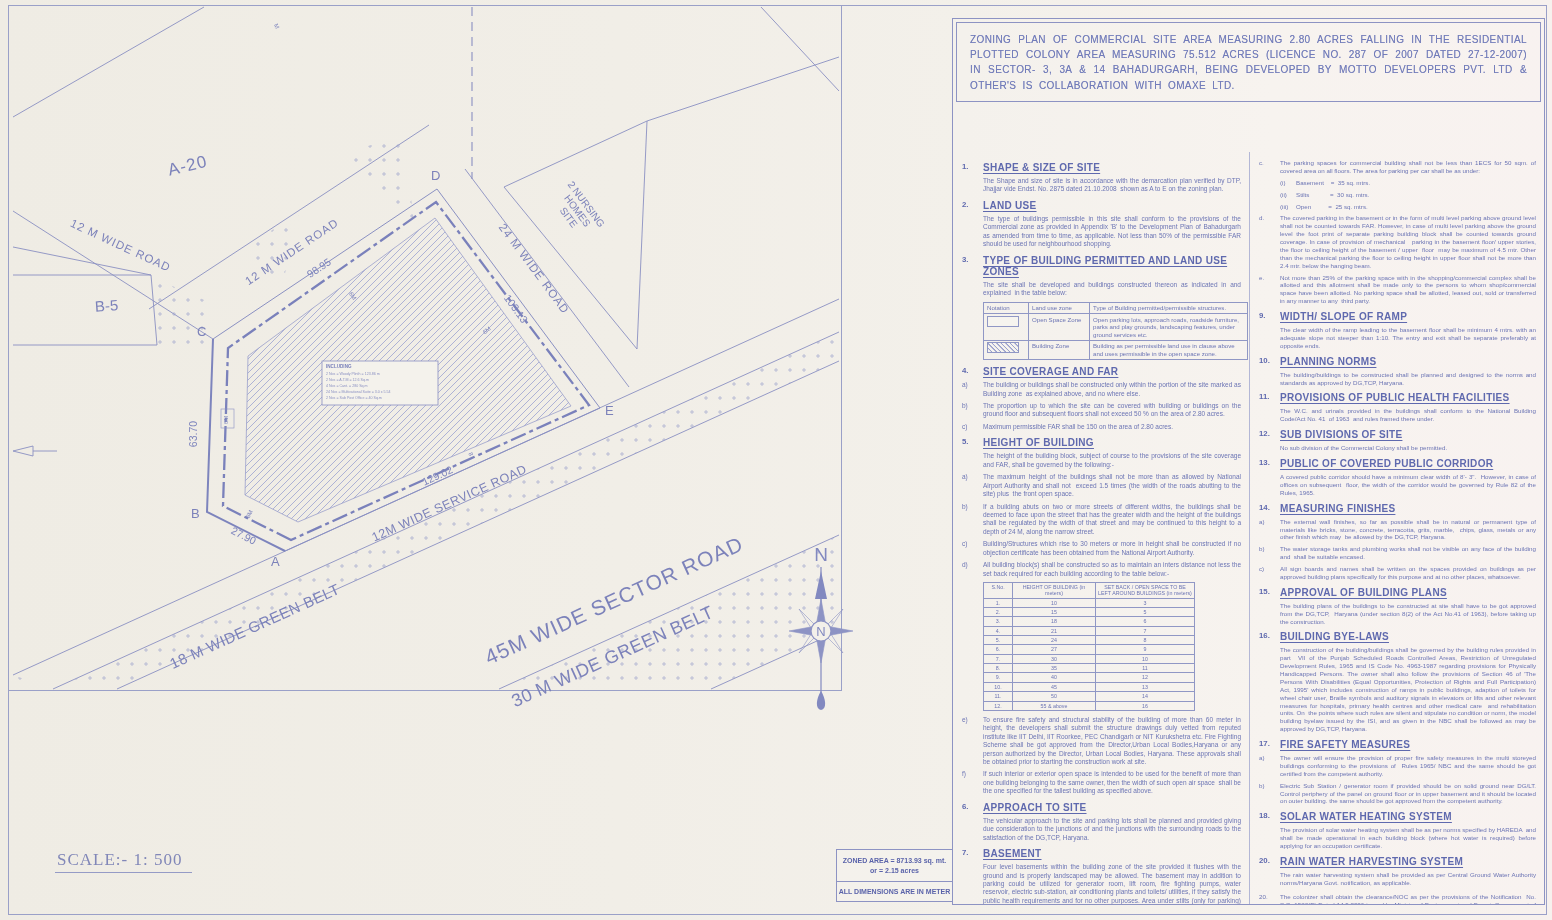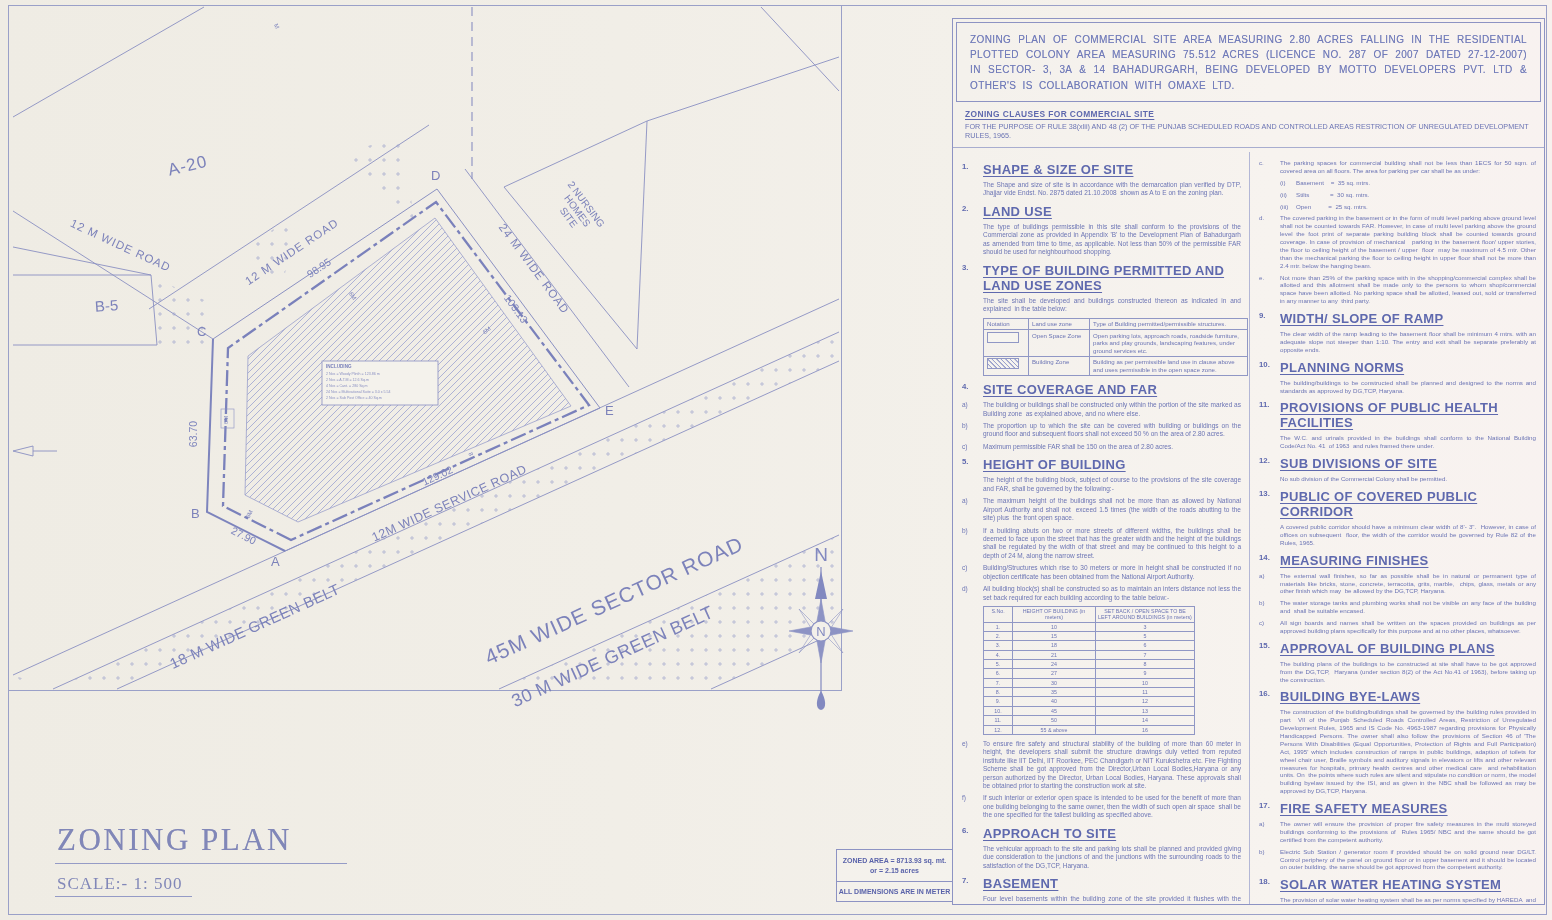--- a/index.html
+++ b/index.html
@@ -23,21 +23,21 @@
   .clauses-head{padding:4px 12px 6px 12px;border-bottom:1px solid #a8adcf;}
   .clauses-head .h{font-size:8.4px;letter-spacing:.4px;color:#5f69ae;text-decoration:underline;text-underline-offset:2px;font-weight:bold;}
   .clauses-head .s{font-size:7.2px;margin-top:3px;color:#6b74b4;line-height:1.35;}
   .cols{position:absolute;left:0;top:133px;bottom:0;right:0;display:flex;}
   .col{overflow:hidden;padding:7px 8px 4px 9px;box-sizing:border-box;}
   .col.left{width:296px;}
   .col.right{flex:1;border-left:1px solid #b3b7d6;}
   .clause{margin-bottom:6px;}
   .c-head{display:flex;margin:3px 0 4px 0;}
   .c-num{flex:0 0 21px;font-size:7.8px;color:#5f69ae;font-weight:bold;}
-  .c-title{font-size:13px;letter-spacing:.3px;color:#5f69ae;font-weight:bold;text-decoration:underline;text-underline-offset:2px;}
+  .c-title{font-size:10px;letter-spacing:.3px;color:#5f69ae;font-weight:bold;text-decoration:underline;text-underline-offset:2px;}
   .para{display:flex;margin:0 0 4px 0;}
   .para .pl{flex:0 0 21px;font-size:6.5px;color:#6b74b4;}
   .para .pt{flex:1;font-size:6.5px;line-height:1.3;color:#6b74b4;text-align:justify;white-space:pre-wrap;}
   .col.right .para .pt,.col.right .para .pl{font-size:6.2px;line-height:1.27;}
   .sub{margin-left:21px;}
   .sub .pl{flex:0 0 16px;}
   
   table.zt{border-collapse:collapse;margin:2px 0 5px 21px;}
   table.zt th,table.zt td{border:.8px solid #9097c5;color:#6b74b4;font-weight:normal;padding:1.5px 3px;vertical-align:top;text-align:left;}
   table.landuse{width:265px;}
@@ -182,24 +182,20 @@
     <text x="822" y="637" font-size="13" fill="#8289c0" text-anchor="middle">N</text>
     <path d="M822,692 C817,700 816,710 822,711 C828,710 827,700 822,692 Z" fill="#8289c0"></path>
   </g>
 </svg>
 </div>
 
 <div class="panel">
   <div class="title-box">
     <div class="t">ZONING PLAN OF COMMERCIAL SITE AREA MEASURING 2.80 ACRES FALLING IN THE RESIDENTIAL PLOTTED COLONY AREA MEASURING 75.512 ACRES (LICENCE NO. 287 OF 2007 DATED 27-12-2007)  IN SECTOR- 3, 3A &amp; 14 BAHADURGARH, BEING DEVELOPED BY MOTTO DEVELOPERS PVT. LTD &amp; OTHER'S IS COLLABORATION WITH OMAXE LTD.</div>
   </div>
-  <div class="clauses-head">
-    <div class="h">ZONING CLAUSES FOR COMMERCIAL SITE</div>
-    <div class="s">FOR THE PURPOSE OF RULE 38(xlii) AND 48 (2) OF THE PUNJAB SCHEDULED ROADS AND  CONTROLLED AREAS RESTRICTION OF UNREGULATED DEVELOPMENT RULES, 1965.</div>
-  </div>
 
   <div class="cols">
 
     <div class="col left">
 
       <div class="clause">
         <div class="c-head">
             <span class="c-num">1.</span>
             <span class="c-title">SHAPE &amp; SIZE OF SITE</span>
           </div>
@@ -565,21 +561,21 @@
             <span class="pl">21.</span>
             <span class="pt">The coloniser/owner shall use only Compact Fluorescent Lamp fittings for internal lighting as well as campus lighting.</span>
           </div>
       </div>
 
     </div>
   </div>
 </div>
 
 <div class="big-title">
-  <div class="zp">ZONING PLAN</div><br>
+  <br>
   <div class="sc">SCALE:- 1: 500</div>
 </div>
 
 <div class="area-box">
   <div class="a1">
     <span>ZONED AREA = 8713.93 sq. mt.</span>
     <span>or  = 2.15 acres</span>
   </div>
   <div class="a2">
       <span>ALL DIMENSIONS ARE IN METER</span>

